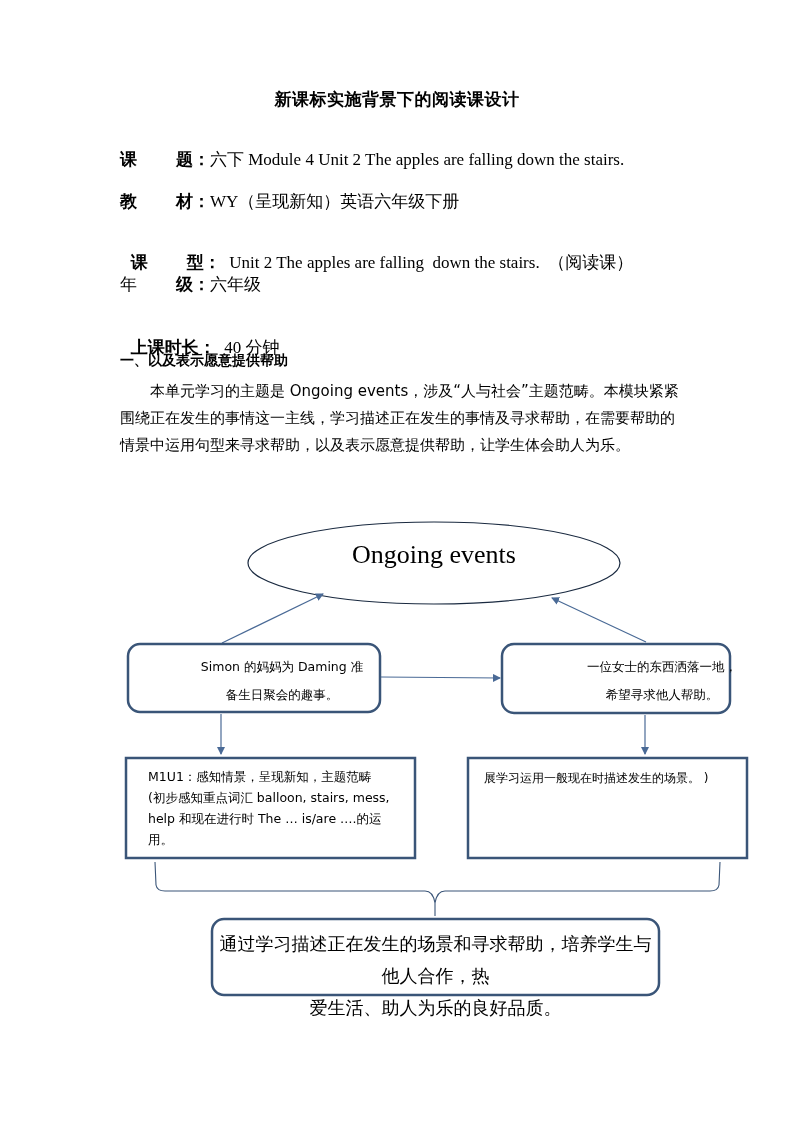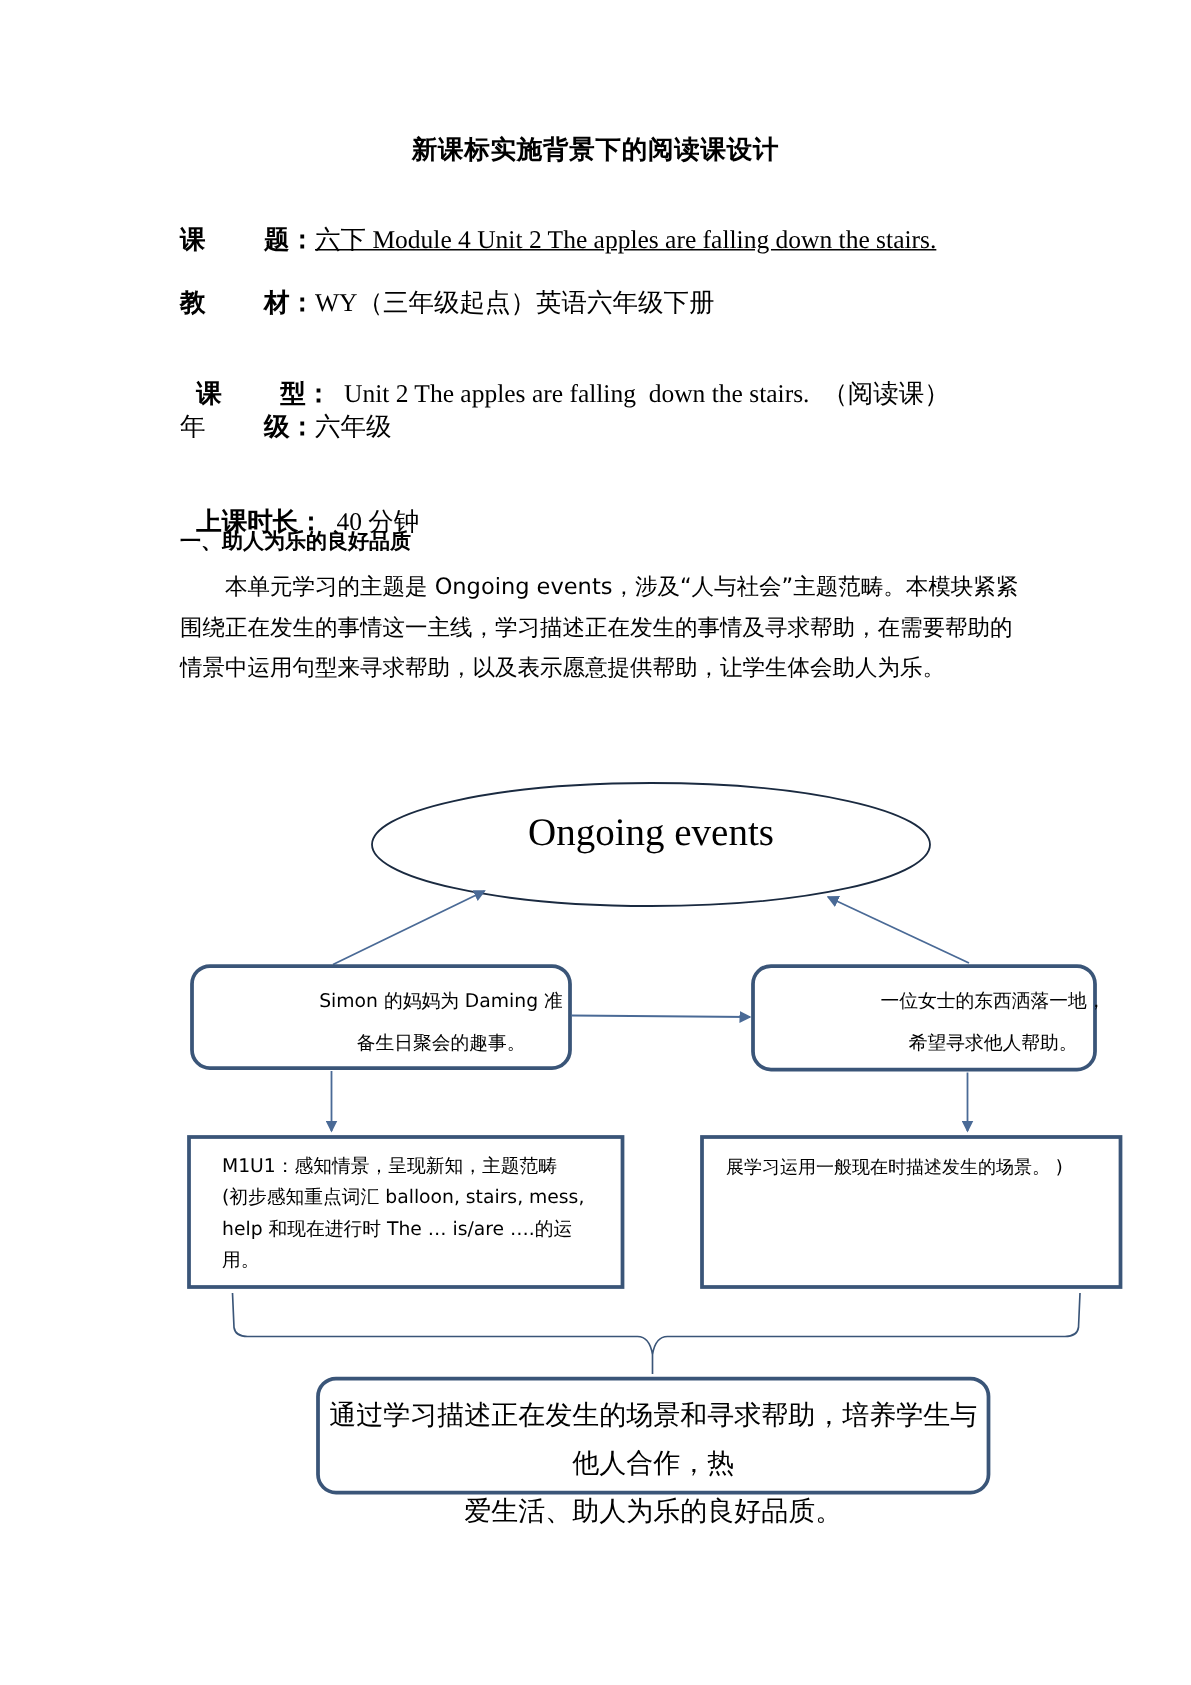--- a/index.html
+++ b/index.html
@@ -20,37 +20,37 @@
                font-size: 12.5px; color: #000; }
     .center { text-align: center; }
     .ellipse-label { position: absolute; left: 248px; top: 540px; width: 372px; text-align: center;
                      font-size: 26px; font-weight: normal; font-family: "Liberation Serif", "DejaVu Serif", serif; }
   </style>
 </head>
 <body>
 
 <div class="abs title">新课标实施背景下的阅读课设计</div>
 
-<div class="abs field" style="top:148px;text-decoration:underline;">
+<div class="abs field" style="top:148px;">
   <span class="lbl"><span class="c1">课</span><span>题：</span></span><span class="val">六下 Module 4 Unit 2 The apples are falling  down the stairs.</span>
 </div>
 <div class="abs field" style="top:190px;">
-  <span class="lbl"><span class="c1">教</span><span>材：</span></span><span class="val">WY（三年级起点）英语六年级下册</span>
+  <span class="lbl"><span class="c1">教</span><span>材：</span></span><span class="val">WY（呈现新知）英语六年级下册</span>
 </div>
 <div class="abs field" style="top:231px; white-space: pre;">
   <span class="lbl"><span class="c1">课</span><span>型：</span></span><span class="val">  Unit 2 The apples are falling  down the stairs.  （阅读课）</span>
 </div>
 <div class="abs field" style="top:273px;">
   <span class="lbl"><span class="c1" style="font-weight:normal;">年</span><span>级：</span></span><span class="val">六年级</span>
 </div>
 <div class="abs field" style="top:316px; white-space: pre;">
   <span class="lbl"><span>上课时长：</span></span><span class="val">  40 分钟</span>
 </div>
 
-<div class="abs section">一、助人为乐的良好品质</div>
+<div class="abs section">一、以及表示愿意提供帮助</div>
 
 <div class="abs para">
   <p>本单元学习的主题是 Ongoing  events，涉及“人与社会”主题范畴。本模块紧紧围绕正在发生的事情这一主线，学习描述正在发生的事情及寻求帮助，在需要帮助的情景中运用句型来寻求帮助，以及表示愿意提供帮助，让学生体会助人为乐。</p>
 </div>
 
 <svg class="diagram" width="794" height="1123">
   <defs>
     <marker id="arrowhead" markerWidth="8" markerHeight="8" refX="7" refY="4" orient="auto" markerUnits="userSpaceOnUse">
       <path d="M0,0 L8,4 L0,8 Z" fill="#4a6a96"></path>
     </marker>
@@ -74,21 +74,21 @@
 
   <rect x="468" y="758" width="279" height="100" fill="#fff" stroke="#3a5578" stroke-width="2.5"></rect>
 
   <path d="M155,862 L156,885 Q157,891 165,891 L425,891 Q433,891 435,903 L435,916 M435,903 Q437,891 445,891 L710,891 Q718,891 719,885 L720,862" fill="none" stroke="#3a5578" stroke-width="1.1"></path>
 
   <rect x="212" y="919" width="447" height="76" rx="12" ry="12" fill="#fff" stroke="#3a5578" stroke-width="2.5"></rect>
 </svg>
 
 <div class="ellipse-label">Ongoing events</div>
 
-<div class="boxtext center" style="left:124px; top:653px; width:252px; line-height:28px;padding-left:44px;">
+<div class="boxtext center" style="left:112px; top:653px; width:252px; line-height:28px;padding-left:44px;">
   <div>Simon 的妈妈为 Daming 准</div>
   <div>备生日聚会的趣事。</div>
 </div>
 
 <div class="boxtext center" style="left:502px; top:653px; width:228px; line-height:28px;margin-left:46px;">
   <div>一位女士的东西洒落一地，</div>
   <div>希望寻求他人帮助。</div>
 </div>
 
 <div class="boxtext" style="left:148px; top:766px; width:262px; line-height:21px; font-size:12.5px;">

